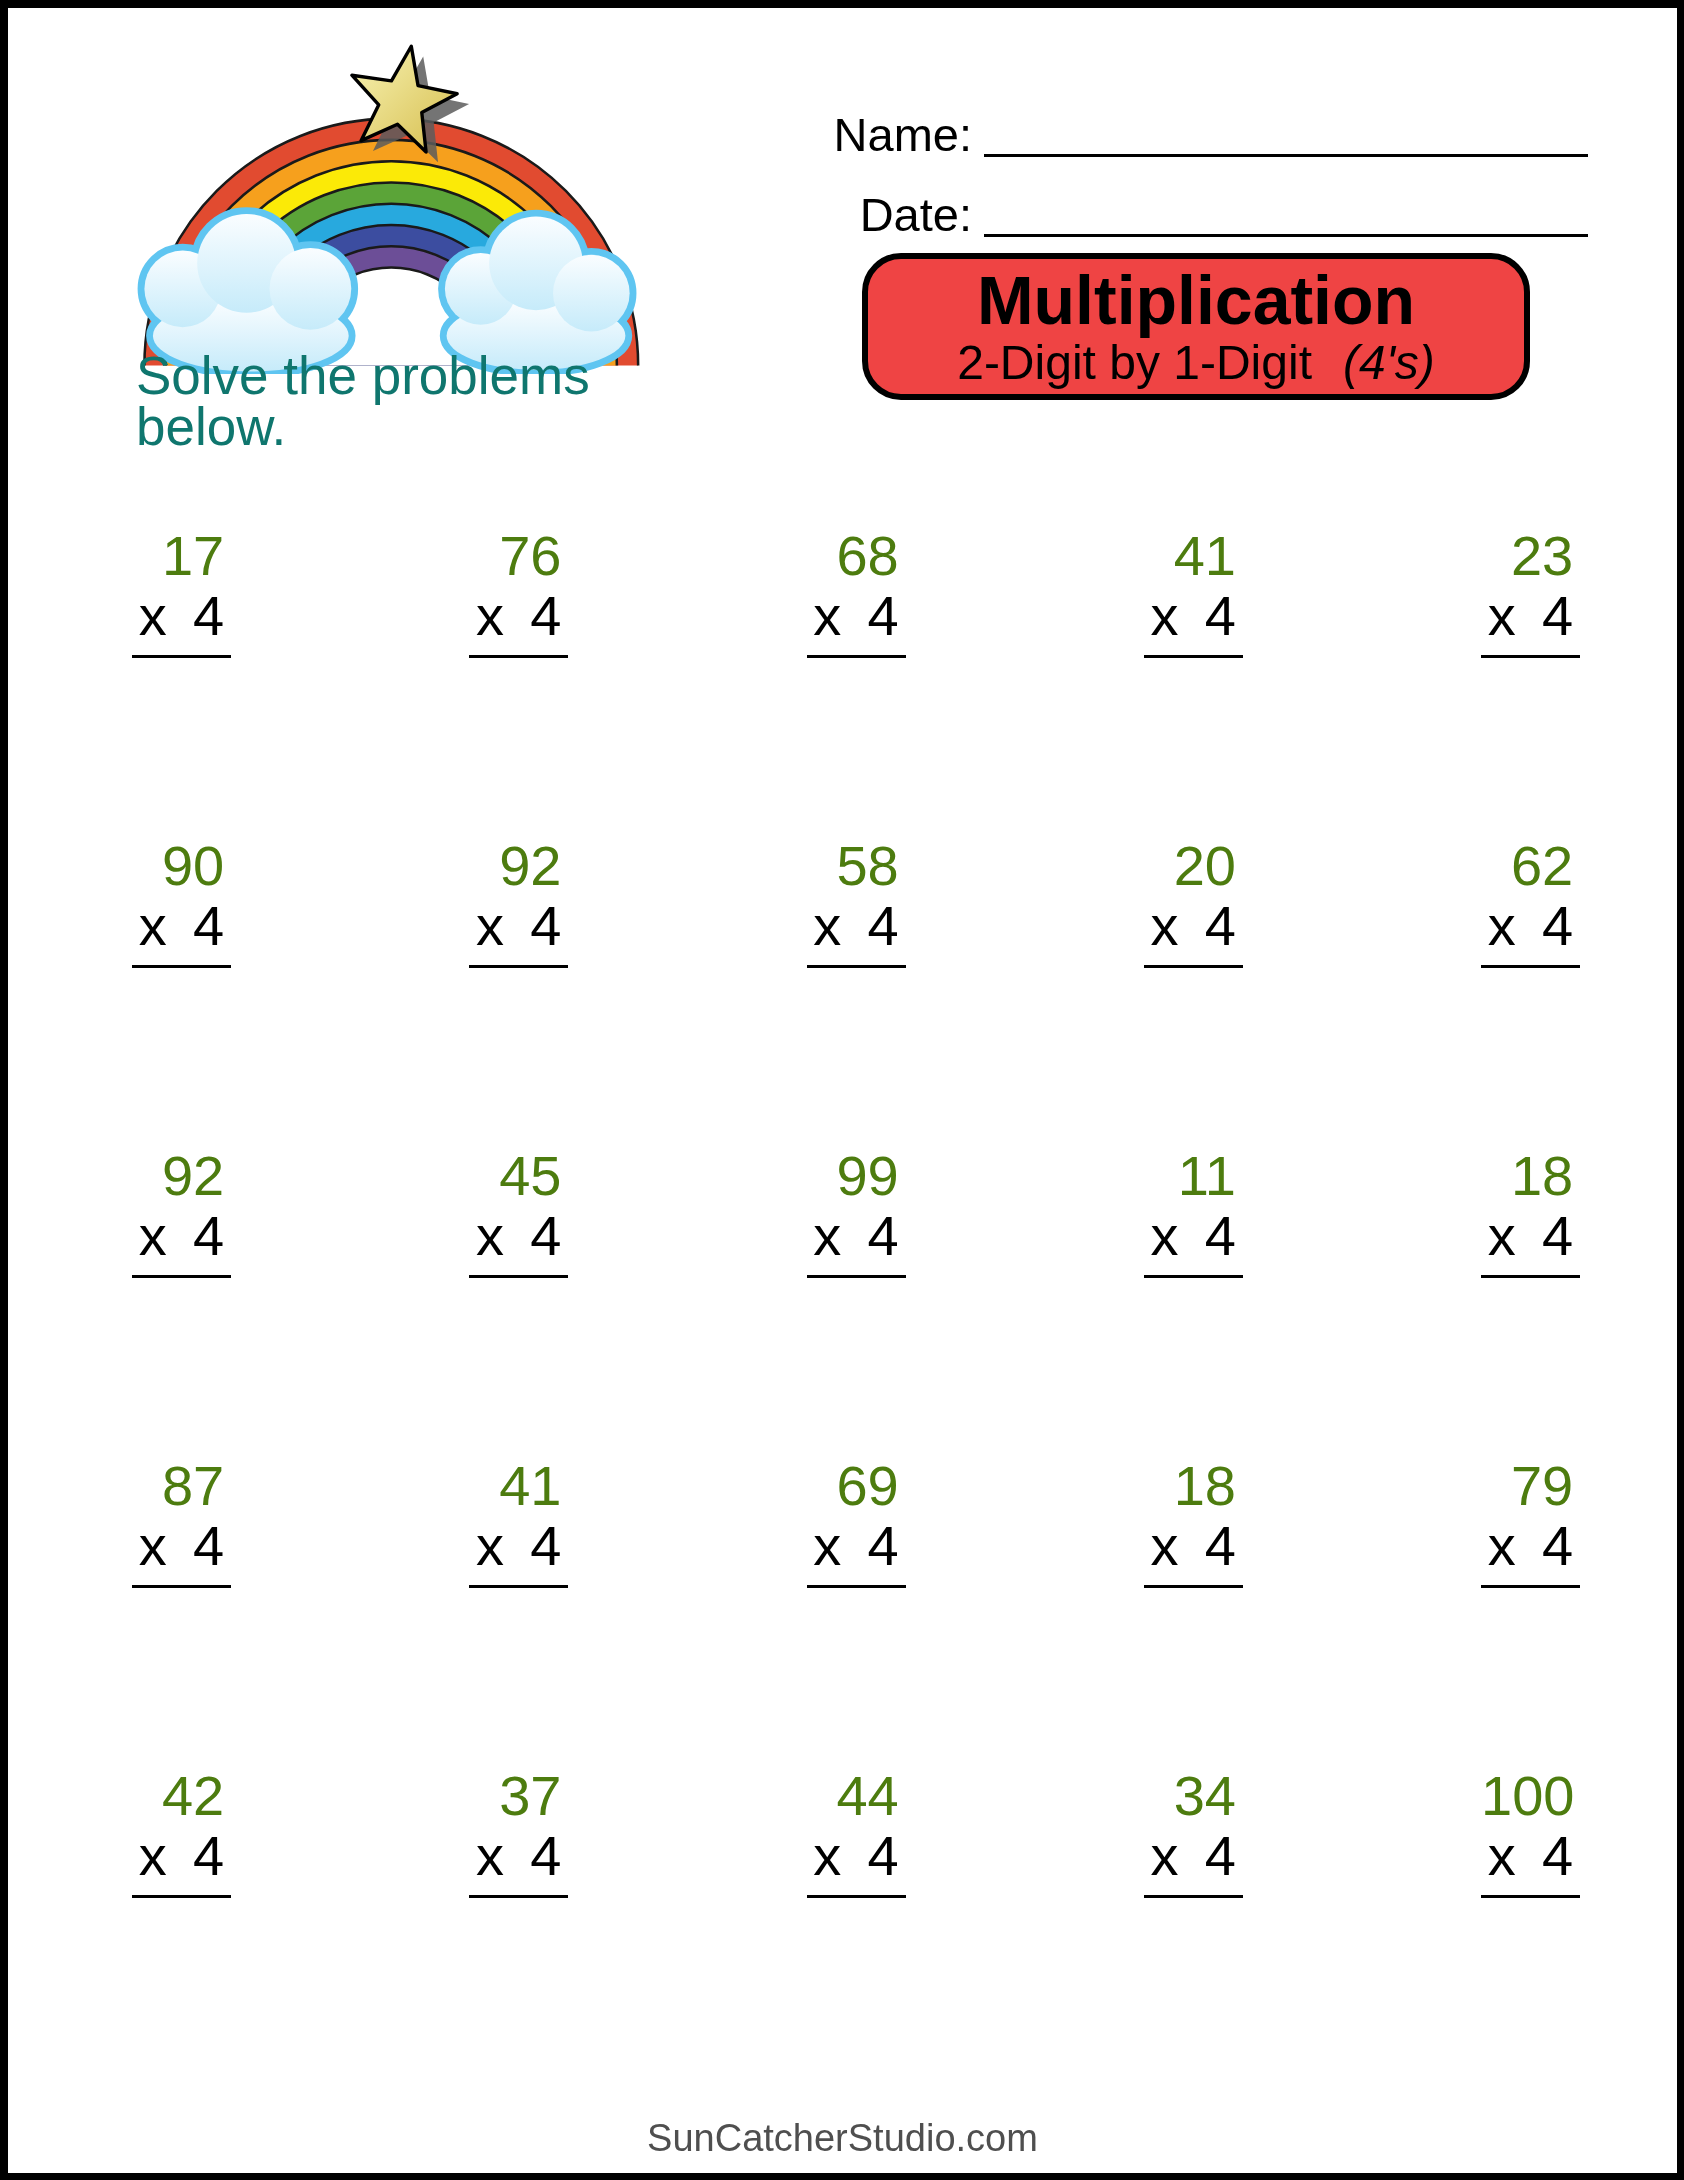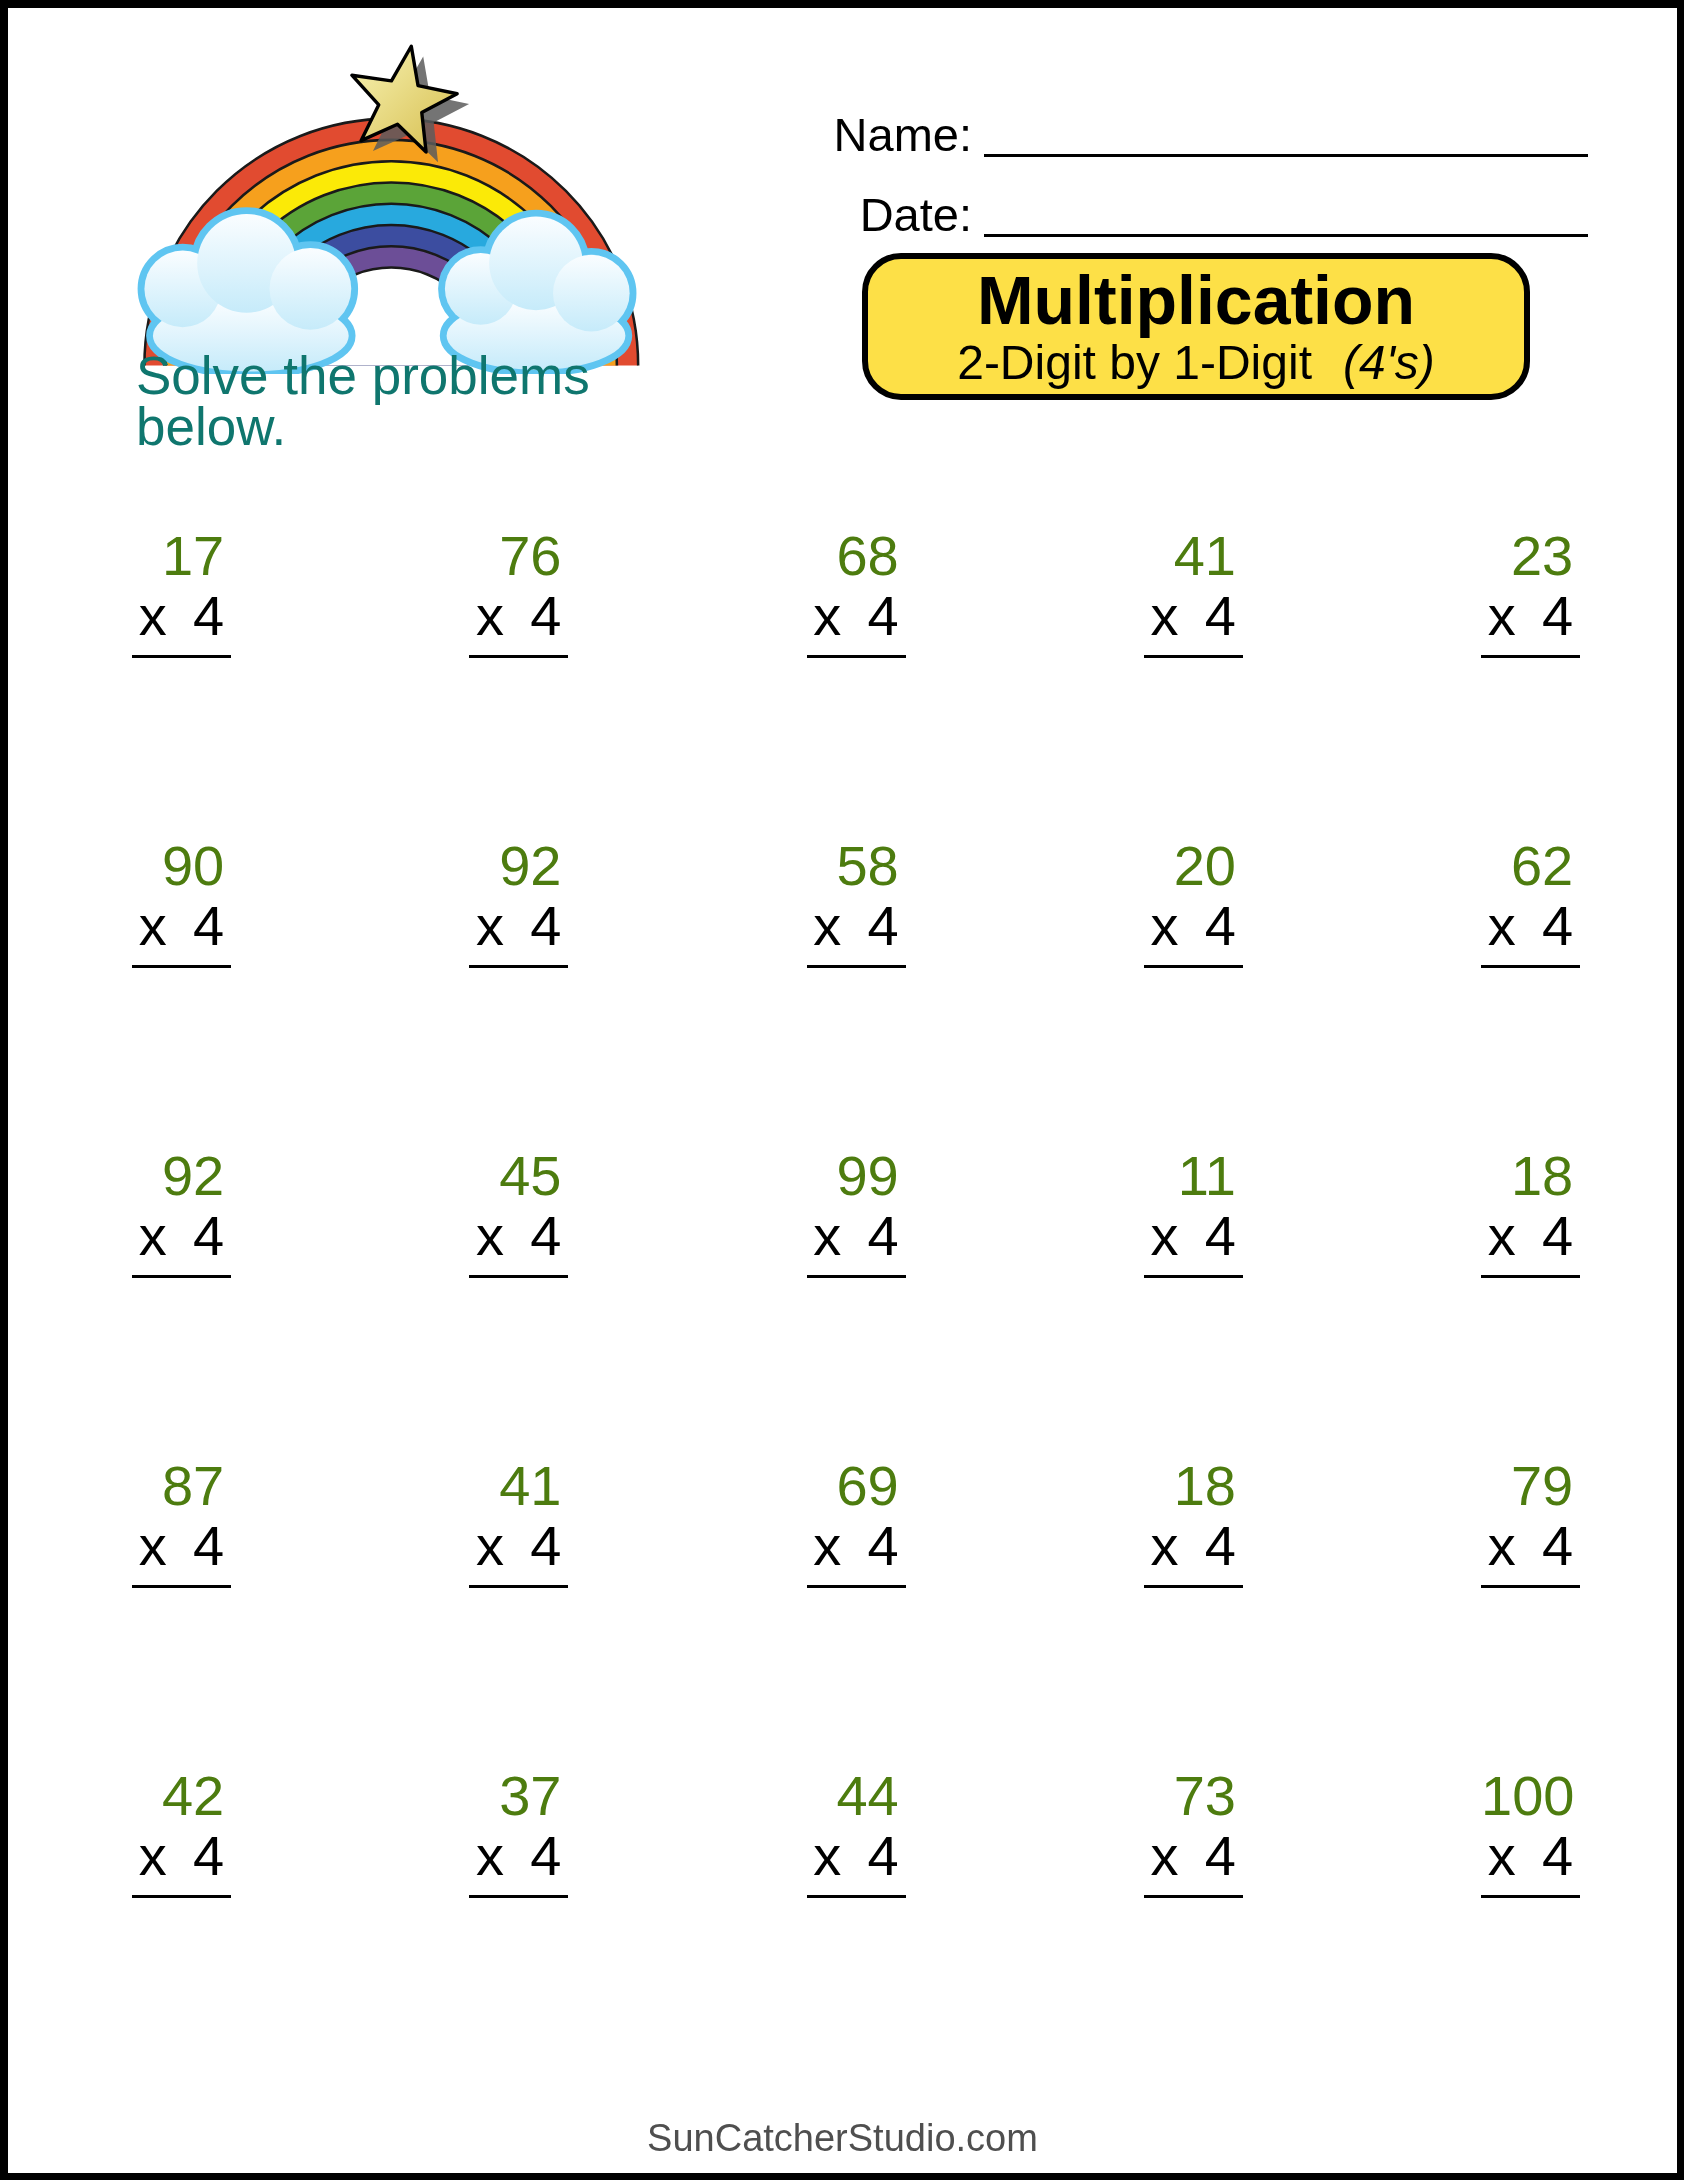--- a/index.html
+++ b/index.html
@@ -142,21 +142,21 @@
 
   <div class="field-row" id="name-row">
     <span class="flabel">Name:</span>
     <span class="fline"></span>
   </div>
   <div class="field-row" id="date-row">
     <span class="flabel">Date:</span>
     <span class="fline"></span>
   </div>
 
-  <div class="title-box" id="title-box" style="background: #fde047;">
+  <div class="title-box" id="title-box" style="background: #ef4444;">
     <div class="wtitle">Multiplication</div>
     <div class="wsub">
       <span>2-Digit by 1-Digit</span><span class="suffix">(4's)</span>
     </div>
   </div>
 
   <div class="problems">
       <div class="prow">
         <div class="problem">
           <div class="num">17</div>
@@ -344,21 +344,21 @@
         </div>
         <div class="problem">
           <div class="num">44</div>
           <div class="op">
             <span>x</span>
             <span>4</span>
           </div>
           <div class="rule"></div>
         </div>
         <div class="problem">
-          <div class="num">73</div>
+          <div class="num">34</div>
           <div class="op">
             <span>x</span>
             <span>4</span>
           </div>
           <div class="rule"></div>
         </div>
         <div class="problem">
           <div class="num">100</div>
           <div class="op">
             <span>x</span>

